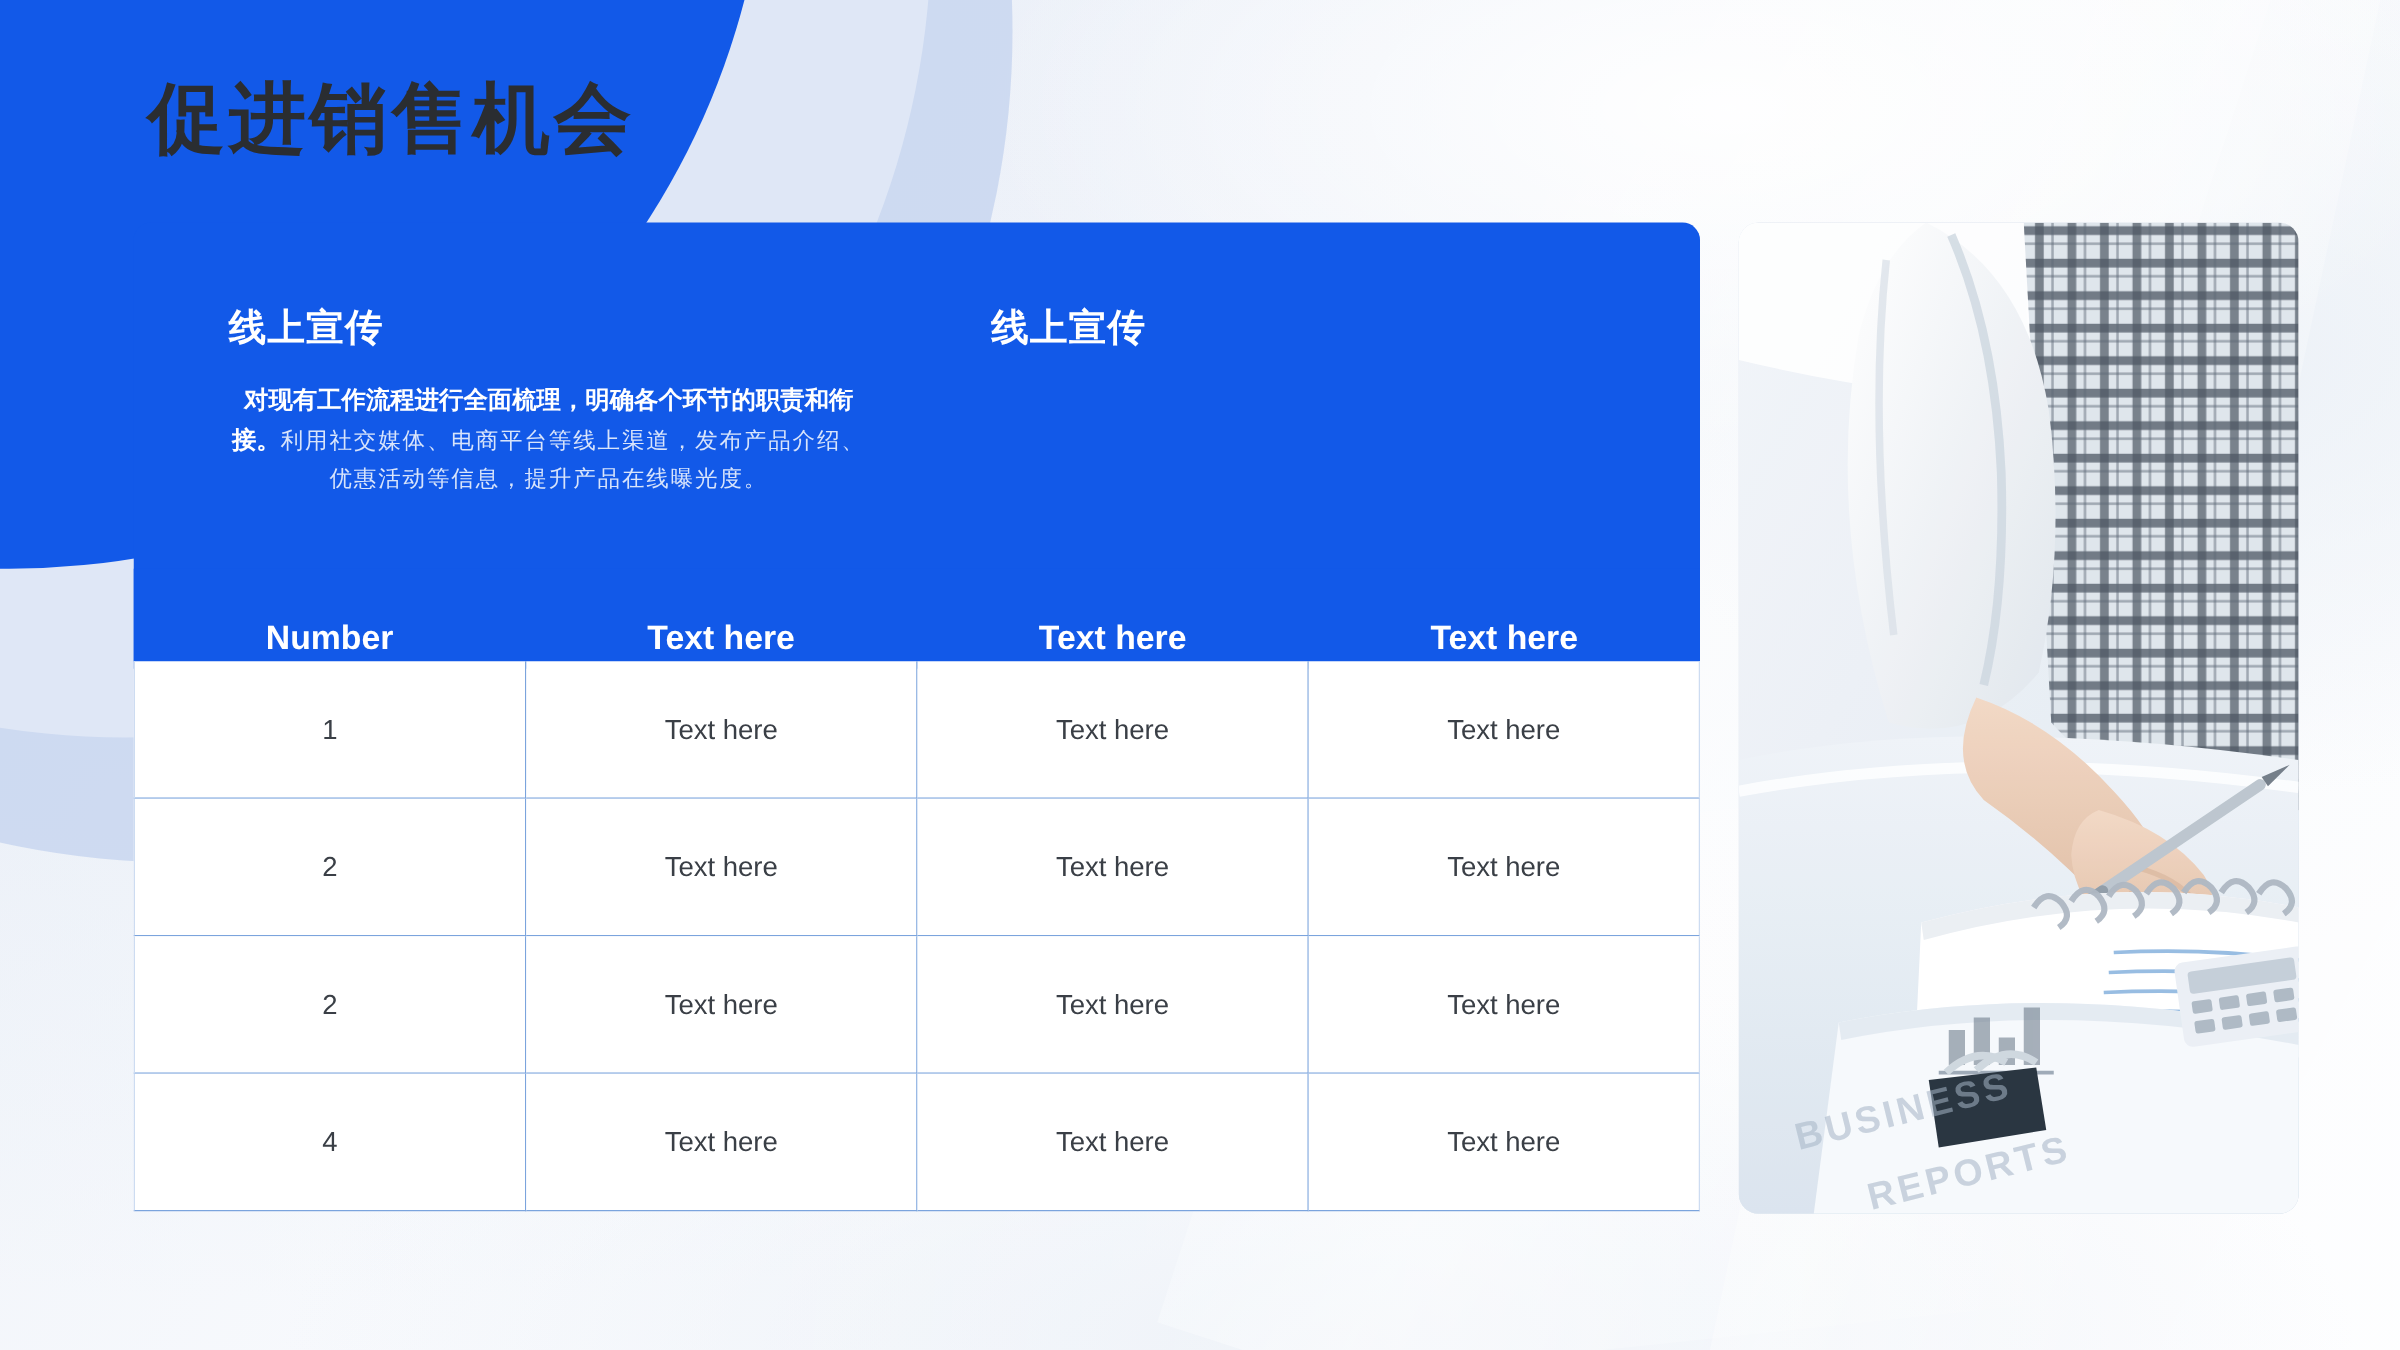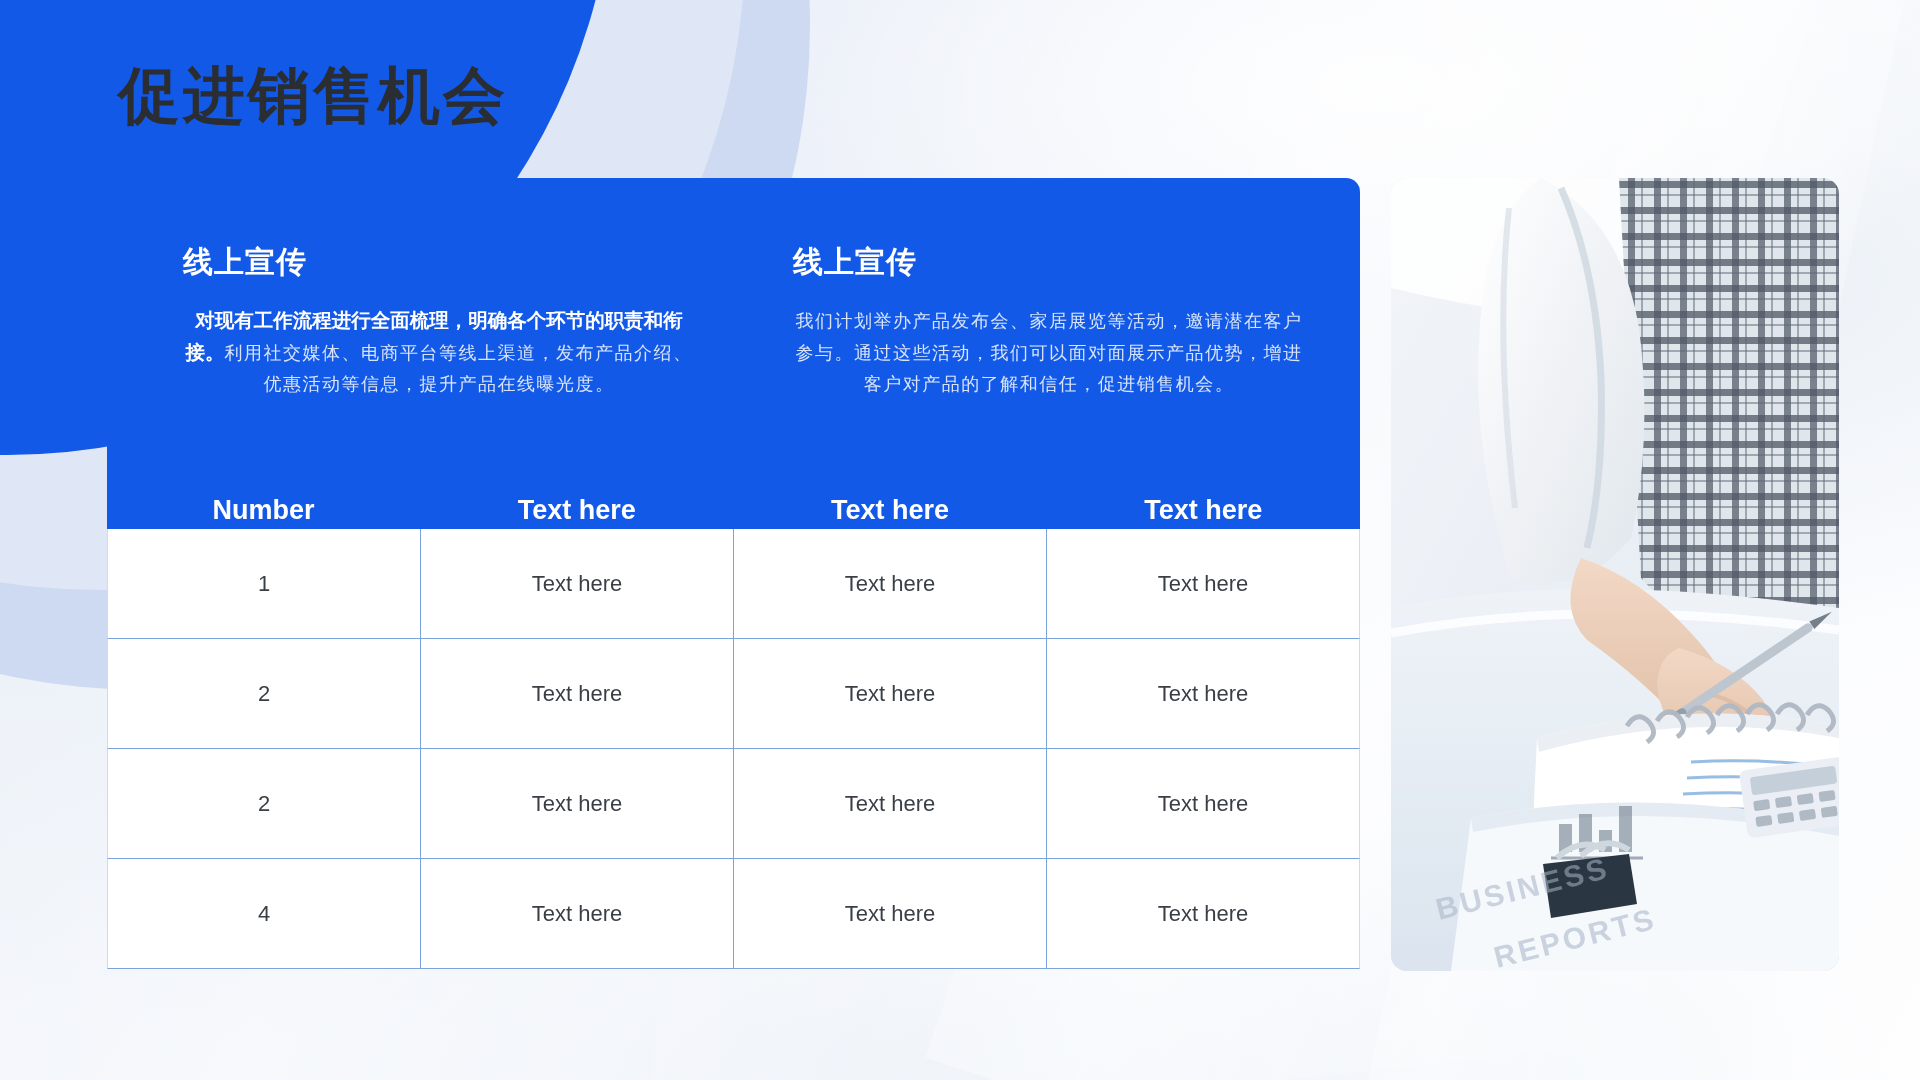--- a/index.html
+++ b/index.html
@@ -161,23 +161,20 @@
 
       <div class="col">
         <div class="col-head">线上宣传</div>
         <div class="col-body">
           <span class="lead">对现有工作流程进行全面梳理，明确各个环节的职责和衔接。</span><span class="rest">利用社交媒体、电商平台等线上渠道，发布产品介绍、优惠活动等信息，提升产品在线曝光度。</span>
         </div>
       </div>
 
       <div class="col">
         <div class="col-head">线上宣传</div>
-        <div class="col-body">
-          <span class="rest">我们计划举办产品发布会、家居展览等活动，邀请潜在客户参与。通过这些活动，我们可以面对面展示产品优势，增进客户对产品的了解和信任，促进销售机会。</span>
-        </div>
       </div>
 
     </div>
   </div>
 
   <div class="table">
     <div class="t-row t-head">
       <div class="t-cell">Number</div>
       <div class="t-cell">Text here</div>
       <div class="t-cell">Text here</div>

